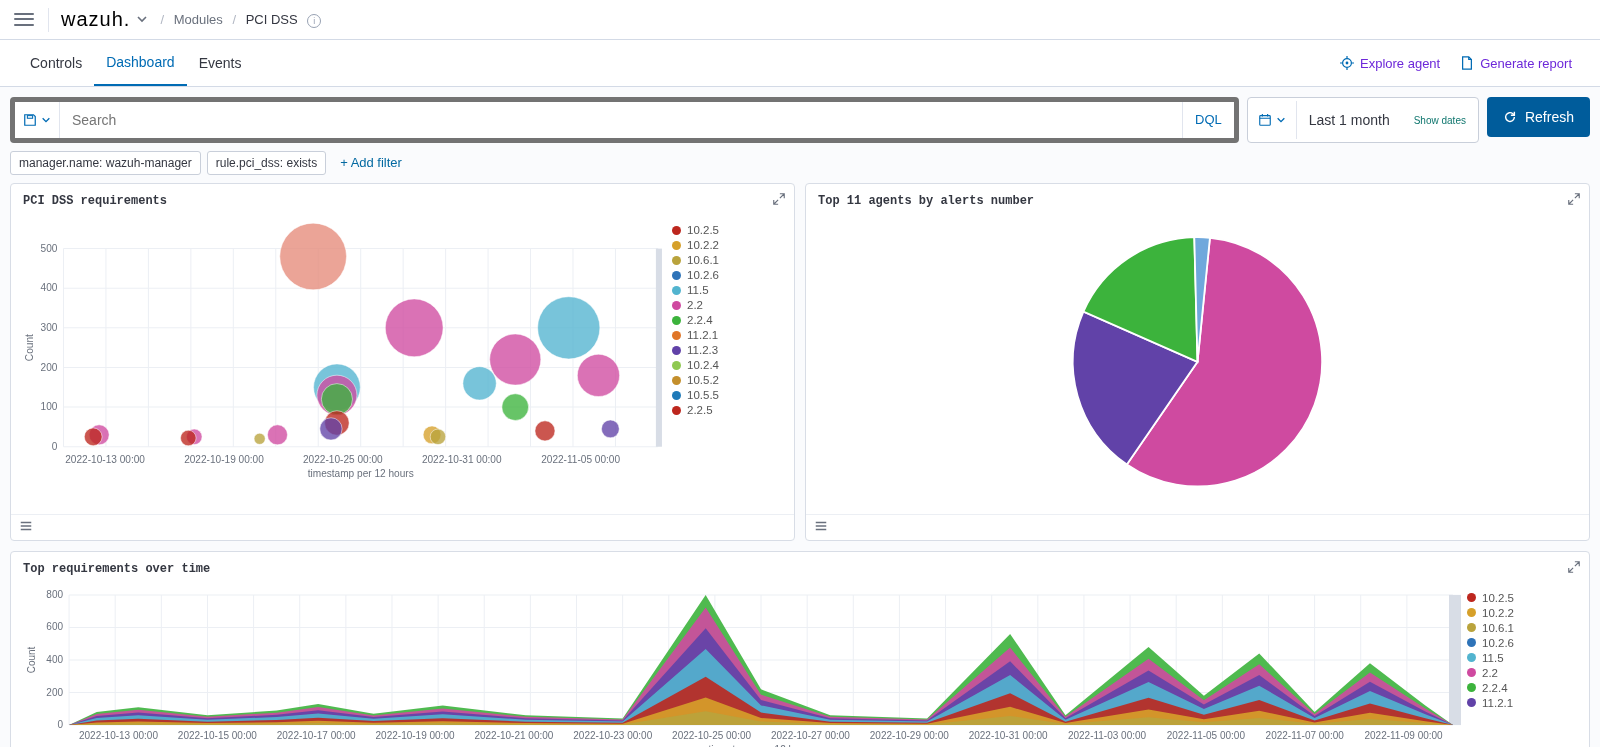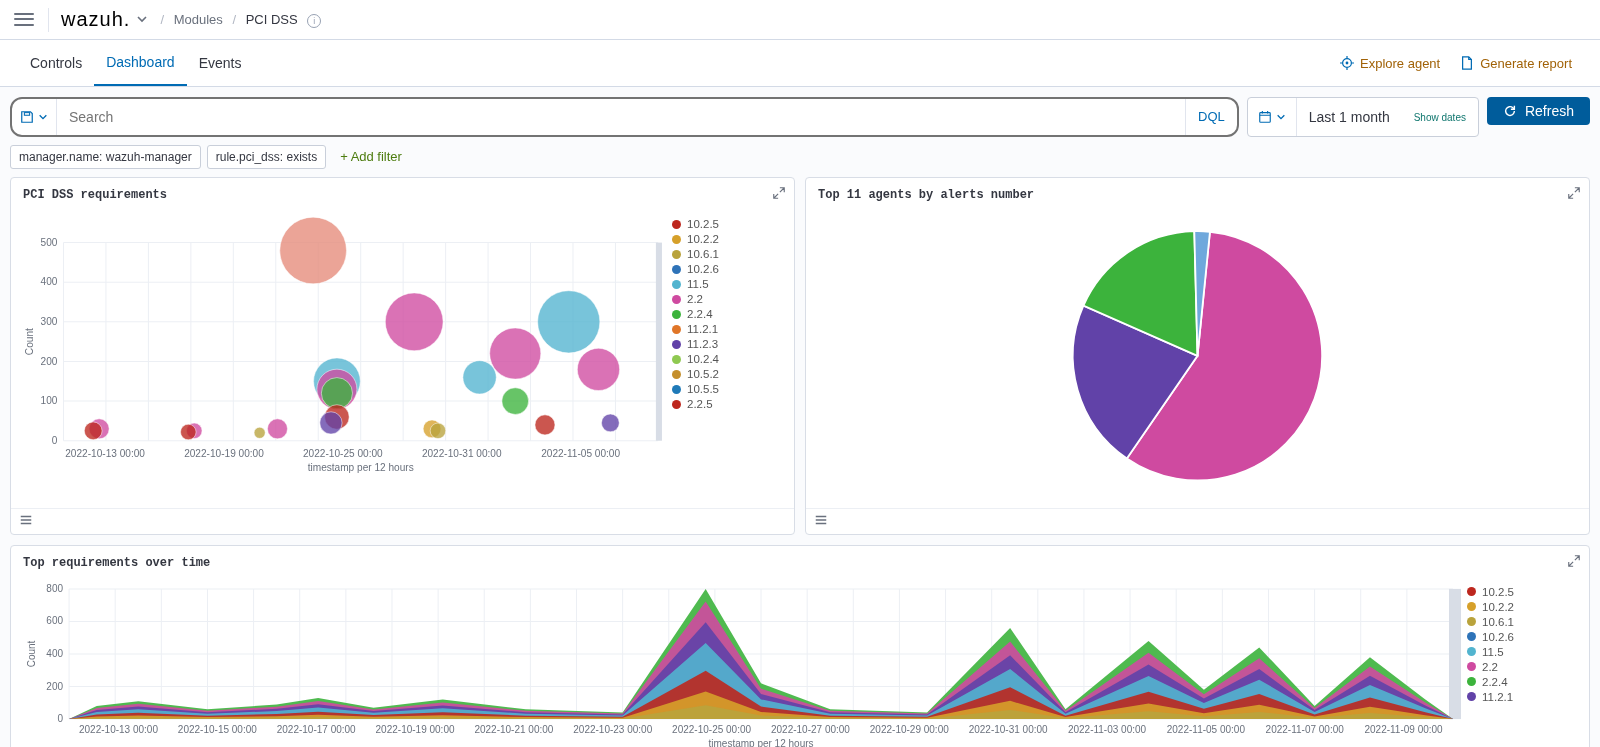--- a/index.html
+++ b/index.html
@@ -21,37 +21,37 @@
   .chev-sm { margin:0 6px; color:#69707d; }
   .crumb { color:#6a717d; font-size:13px;}
   .crumb .sep{ margin:0 6px; color:#b1b7c3;}
   .crumb .current{ color:#343741;}
   .info-ic{ display:inline-flex; width:14px;height:14px;border:1px solid #98a2b3;border-radius:50%;align-items:center;justify-content:center;font-size:9px;color:#98a2b3;margin-left:6px;}
   
   .tabrow { display:flex; align-items:center; background:#fff; border-bottom:1px solid #d3dae6; padding:0 18px;}
   .tab { padding:14px 12px; color:#343741; cursor:pointer; font-size:14px;}
   .tab.active{ color:#006bb4; border-bottom:2px solid #006bb4; font-weight:500;}
   .tab-spacer{flex:1;}
-  .link-act { color:#a16207; display:flex; align-items:center; gap:6px; padding:0 10px; cursor:pointer; font-size:13px;}
+  .link-act { color:#6d28d9; display:flex; align-items:center; gap:6px; padding:0 10px; cursor:pointer; font-size:13px;}
   
   .kqlbar { display:flex; gap:8px; padding:10px 10px 0 10px;}
-  .kql-left{ flex:1; display:flex; border:2px solid #737373; border-radius:12px; background:#fff; overflow:hidden;}
+  .kql-left{ flex:1; display:flex; border:5px solid #737373; border-radius:4px; background:#fff; overflow:hidden;}
   .kql-save{ display:flex;align-items:center; gap:4px; padding:0 8px; border-right:1px solid #e1e5ee; color:#006bb4; cursor:pointer;}
   .kql-input{ flex:1; border:none; outline:none; padding:10px 12px; font-size:14px;}
   .kql-dql{ padding:10px 12px; border-left:1px solid #e1e5ee; color:#006bb4; font-size:13px; cursor:pointer;}
   .daterow{ display:flex; gap:8px;}
   .datebox{ display:flex; align-items:center; border:1px solid #c9cfda; border-radius:4px; background:#fff;}
   .datebox .cal{ padding:0 10px; border-right:1px solid #e1e5ee; color:#006bb4; display:flex;align-items:center;gap:4px;height:38px;cursor:pointer;}
   .datebox .range{ padding:0 12px; color:#343741;}
   .datebox .showdates{ padding:0 12px; color:#0f766e; font-size:10px; cursor:pointer;}
-  .refresh-btn{ background:#005c9b; color:#fff; border:none; border-radius:4px; padding:0 16px; height:28px; display:flex;align-items:center;gap:8px; font-size:14px; cursor:pointer;}
+  .refresh-btn{ background:#005c9b; color:#fff; border:none; border-radius:4px; padding:0 16px; height:40px; display:flex;align-items:center;gap:8px; font-size:14px; cursor:pointer;}
   
   .filters { display:flex; gap:6px; padding:8px 10px;}
   .pill{ border:1px solid #c9cfda; background:#fff; padding:4px 8px; border-radius:3px; font-size:12px; color:#343741;}
-  .addfilter{ color:#4d7c0f; font-size:13px; padding:4px 8px; cursor:pointer;}
+  .addfilter{ color:#0369a1; font-size:13px; padding:4px 8px; cursor:pointer;}
   
   .grid{ display:grid; grid-template-columns: 1fr 1fr; gap:10px; padding:0 10px 10px 10px;}
   .panel{ background:#fff; border:1px solid #d8dde6; border-radius:4px; position:relative; display:flex; flex-direction:column;}
   .panel.full{ grid-column: 1 / span 2;}
   .p-title{ font-size:12px; font-weight:700; padding:10px 12px;font-family:Liberation Mono, monospace;}
   .expander{ position:absolute; top:8px; right:8px; color:#69707d; cursor:pointer;}
   .chartbox{ flex:1; display:flex; padding:0 8px 8px 8px; min-height:240px;}
   .legend{ display:flex; flex-direction:column; gap:3px; padding:6px 10px 0 6px; min-width:120px;}
   .lg-item{ display:flex; align-items:center; gap:6px; font-size:11.5px; color:#555;}
   .swatch{ width:9px;height:9px;border-radius:50%; flex:0 0 9px;}

